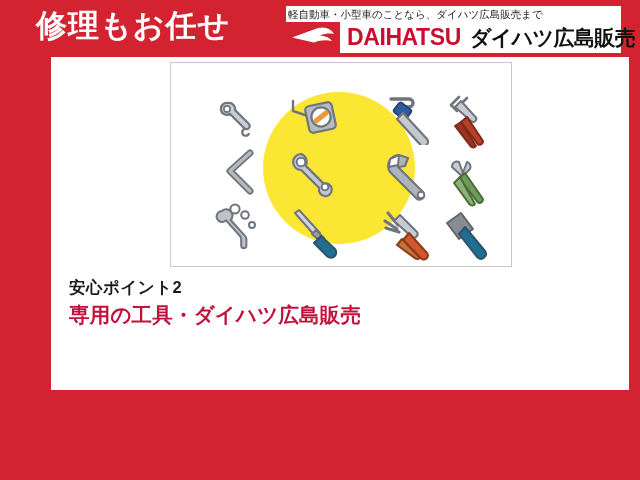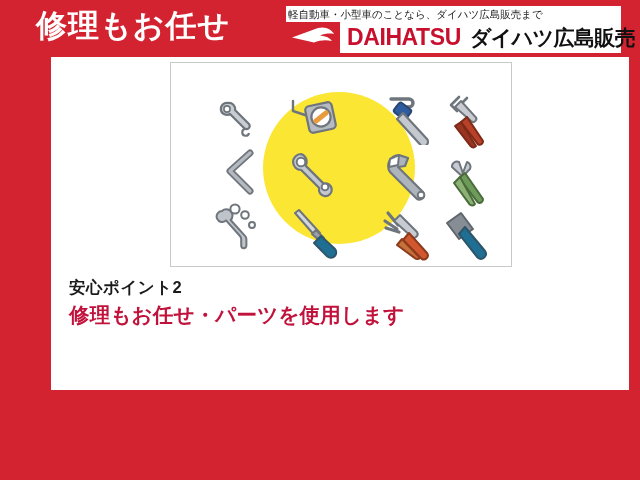--- a/index.html
+++ b/index.html
@@ -269,17 +269,17 @@
       </svg>
 
       <svg class="tool" style="left:272px; top:148px;" width="54" height="52" viewBox="0 0 54 52">
         <path d="M4 12 L18 2 L30 18 L16 28 Z" fill="#878d95" stroke="#5f656c" stroke-width="2" stroke-linejoin="round"></path>
         <path d="M22 16 L42 40 a5 5 0 0 1 -7.4 6.6 L16 23 Z" fill="#1f6f94" stroke="#2d5468" stroke-width="2" stroke-linejoin="round"></path>
       </svg>
     </div>
 
     <div id="caption-block">
       <div id="point-label">安心ポイント2</div>
-      <div id="point-title">修理もお任せ・パーツを使用します</div>
+      <div id="point-title">専用の工具・ダイハツ広島販売</div>
     </div>
 
   </div>
 </div>
 
 </body></html>

